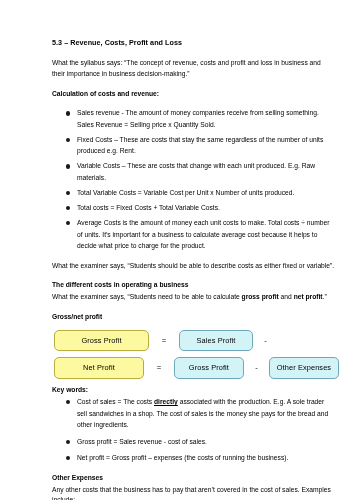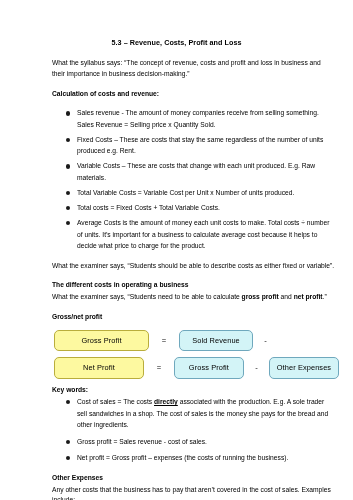--- a/index.html
+++ b/index.html
@@ -18,21 +18,20 @@
     position: relative;
     width: 353px;
     height: 500px;
     background: #ffffff;
     box-sizing: border-box;
     padding: 38px 14px 0 52px;
   }
   .doc-title {
     font-size: 7.2px;
     font-weight: bold;
-    text-align: center;
     letter-spacing: 0.05px;
     margin: 0 0 11px 0;
     padding-right: 38px;
     line-height: 1.25;
   }
   .para {
     font-size: 6.7px;
     line-height: 1.62;
     margin: 0 0 9px 0;
     padding-right: 4px;
@@ -143,21 +142,21 @@
 
   <p class="para nogap"><span>What the examiner says, “Students need to be able to calculate </span><b>gross profit</b><span> and </span><b>net profit</b><span>.”</span></p>
 
   <div class="subhead">Gross/net profit</div>
 
   <div class="diagram">
 
     <div class="eq-row">
       <div class="eq-box yellow">Gross Profit</div>
       <div class="eq-op">=</div>
-      <div class="eq-box cyan">Sold Revenue</div>
+      <div class="eq-box cyan">Sales Profit</div>
       <div class="eq-op minus">-</div>
     </div>
 
     <div class="eq-row">
       <div class="eq-box yellow">Net Profit</div>
       <div class="eq-op">=</div>
       <div class="eq-box cyan">Gross Profit</div>
       <div class="eq-op minus">-</div>
       <div class="eq-box cyan">Other Expenses</div>
     </div>

